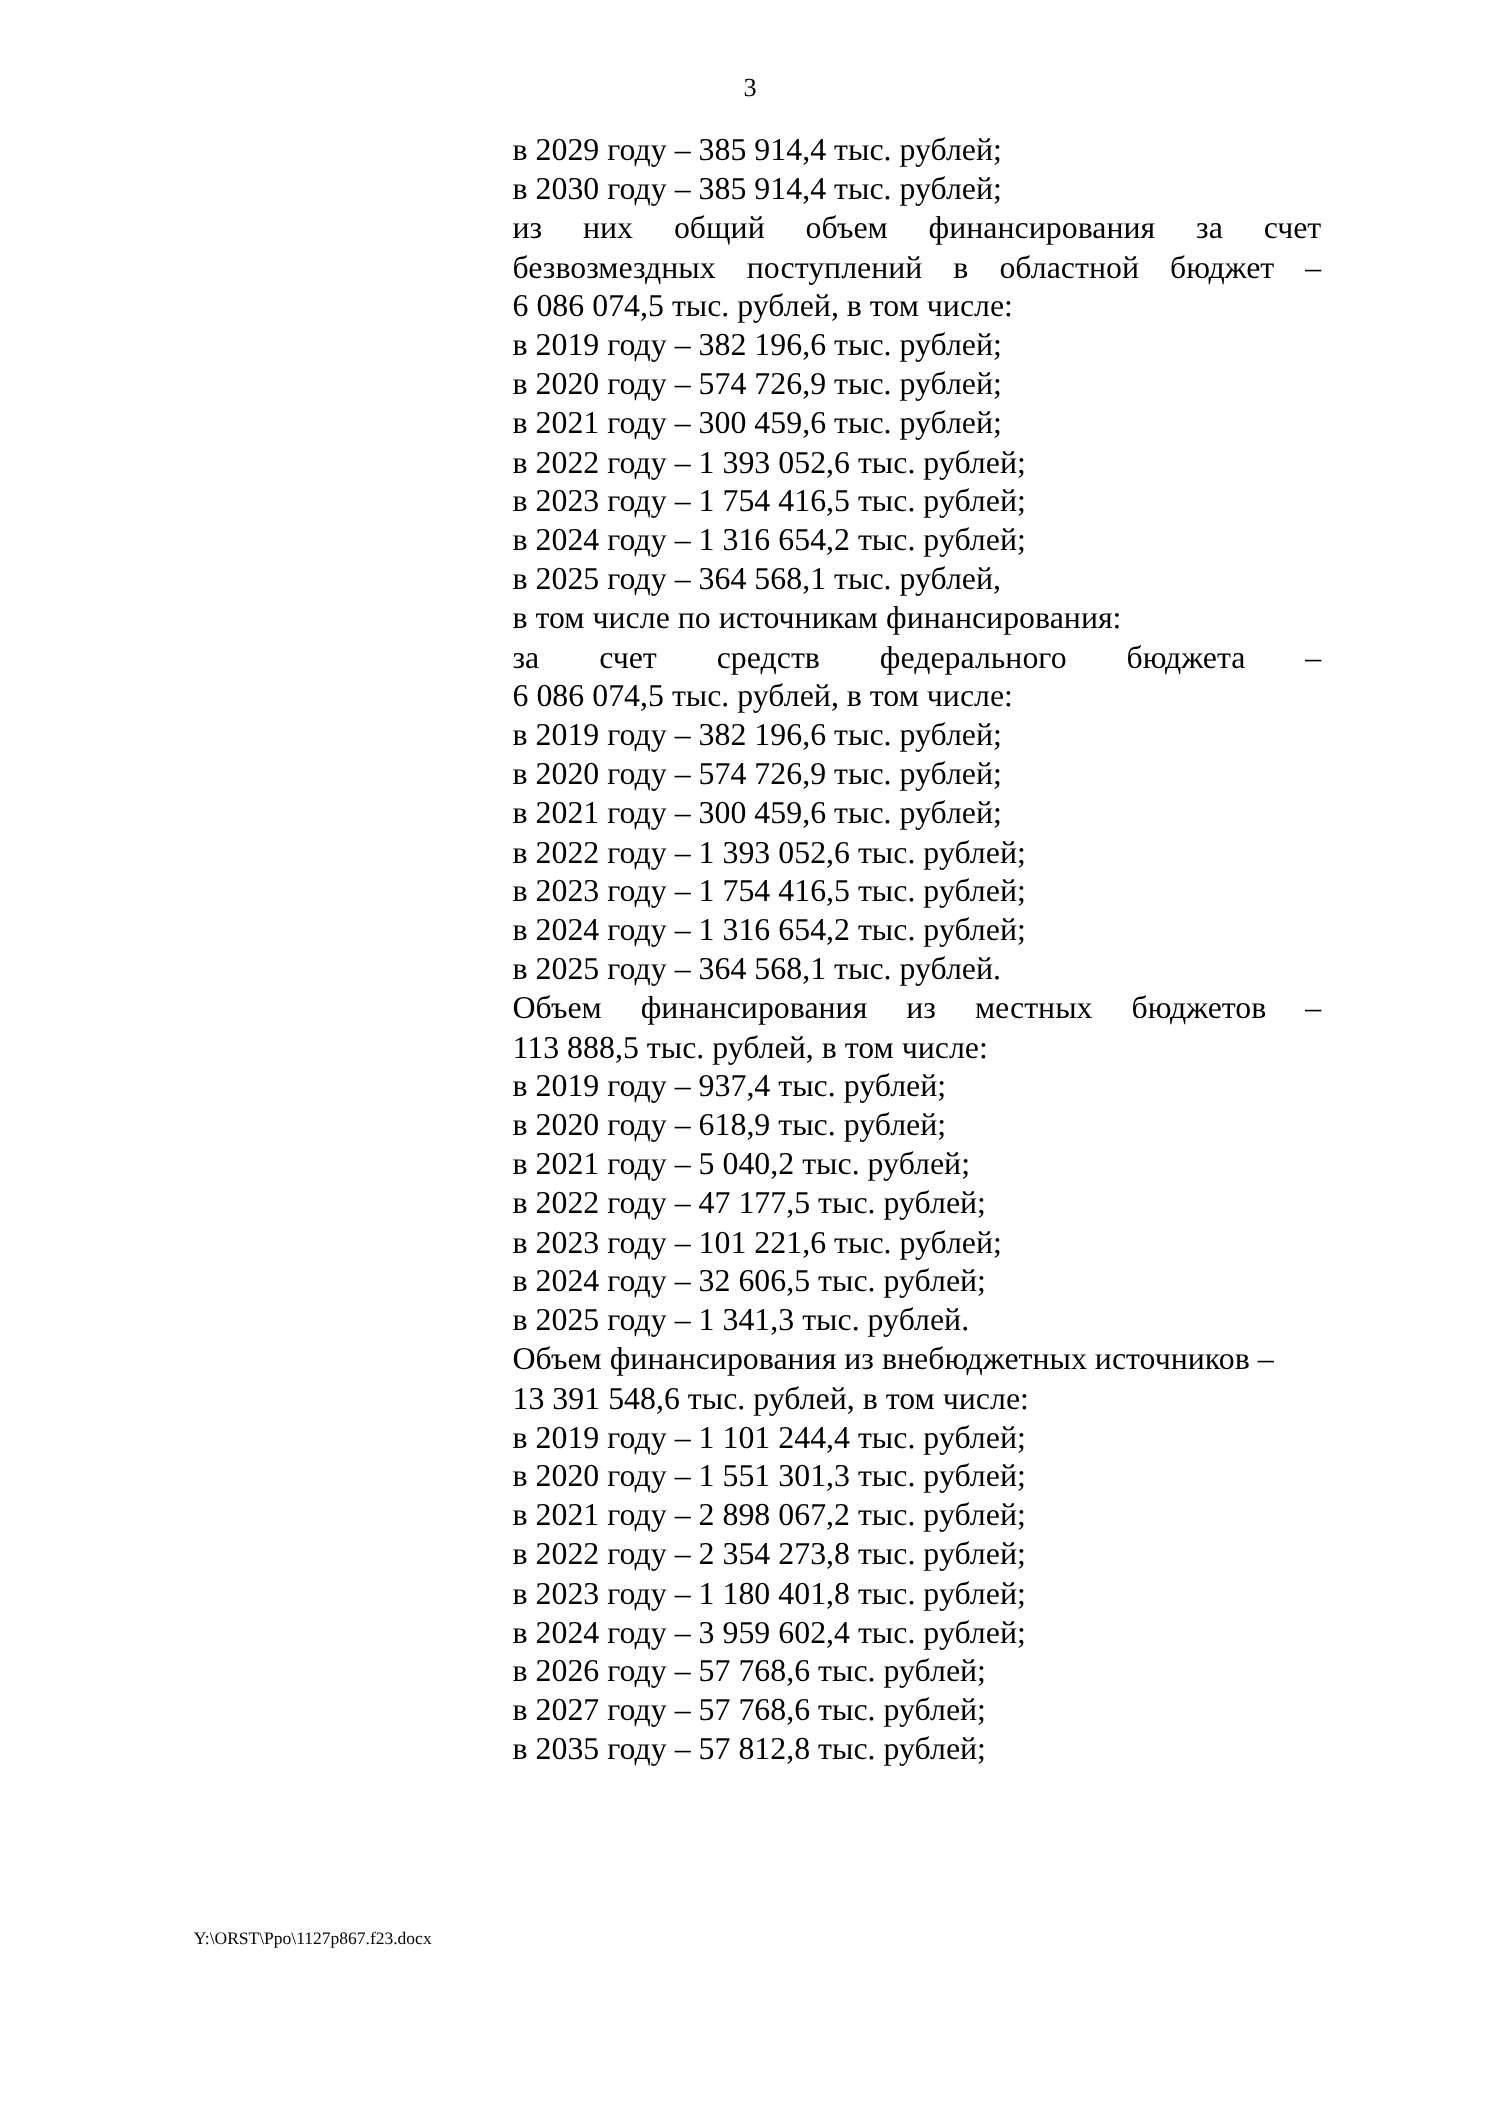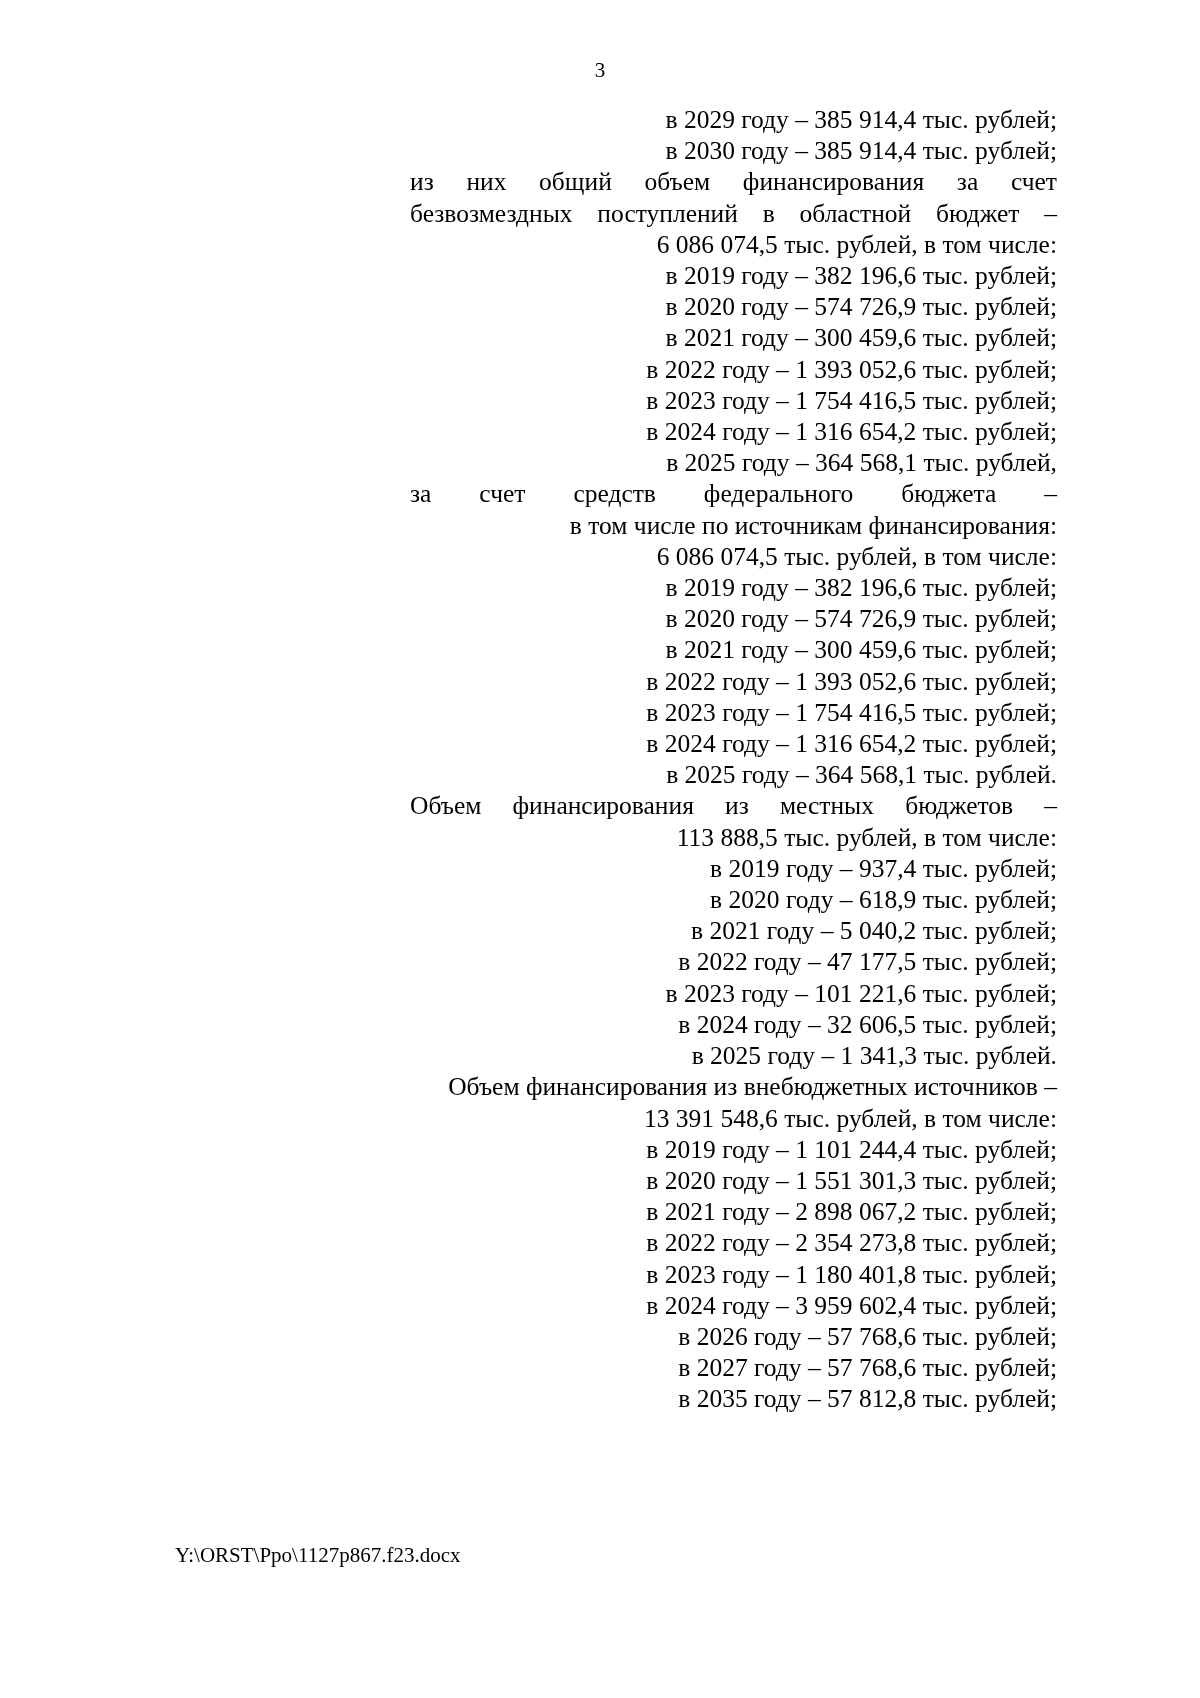--- a/index.html
+++ b/index.html
@@ -34,35 +34,34 @@
   .content {
     position: absolute;
     top: 104px;
     left: 410px;
     width: 647px;
   }
   .para {
     font-size: 25.5px;
     line-height: 31.2px;
     margin: 0;
-    text-align: right;
+    text-align: left;
     white-space: pre;
   }
   .para.justify {
     text-align: justify;
     text-align-last: justify;
     white-space: normal;
   }
   .footer {
     position: absolute;
     left: 155px;
     top: 1545px;
-    font-size: 21px;
+    font-size: 14px;
     line-height: 1;
-    margin-left: 20px;
   }
 </style>
 </head>
 <body>
 
 <div class="page">
 
   <div class="page-number">3</div>
 
   <div class="content">
@@ -70,22 +69,22 @@
       <p class="para">в 2030 году – 385 914,4 тыс. рублей;</p>
       <p class="para justify">из них общий объем финансирования за счет безвозмездных поступлений в областной бюджет –</p>
       <p class="para">6 086 074,5 тыс. рублей, в том числе:</p>
       <p class="para">в 2019 году – 382 196,6 тыс. рублей;</p>
       <p class="para">в 2020 году – 574 726,9 тыс. рублей;</p>
       <p class="para">в 2021 году – 300 459,6 тыс. рублей;</p>
       <p class="para">в 2022 году – 1 393 052,6 тыс. рублей;</p>
       <p class="para">в 2023 году – 1 754 416,5 тыс. рублей;</p>
       <p class="para">в 2024 году – 1 316 654,2 тыс. рублей;</p>
       <p class="para">в 2025 году – 364 568,1 тыс. рублей,</p>
+      <p class="para">в том числе по источникам финансирования:</p>
       <p class="para justify">за счет средств федерального бюджета –</p>
-      <p class="para">в том числе по источникам финансирования:</p>
       <p class="para">6 086 074,5 тыс. рублей, в том числе:</p>
       <p class="para">в 2019 году – 382 196,6 тыс. рублей;</p>
       <p class="para">в 2020 году – 574 726,9 тыс. рублей;</p>
       <p class="para">в 2021 году – 300 459,6 тыс. рублей;</p>
       <p class="para">в 2022 году – 1 393 052,6 тыс. рублей;</p>
       <p class="para">в 2023 году – 1 754 416,5 тыс. рублей;</p>
       <p class="para">в 2024 году – 1 316 654,2 тыс. рублей;</p>
       <p class="para">в 2025 году – 364 568,1 тыс. рублей.</p>
       <p class="para justify">Объем финансирования из местных бюджетов –</p>
       <p class="para">113 888,5 тыс. рублей, в том числе:</p>

